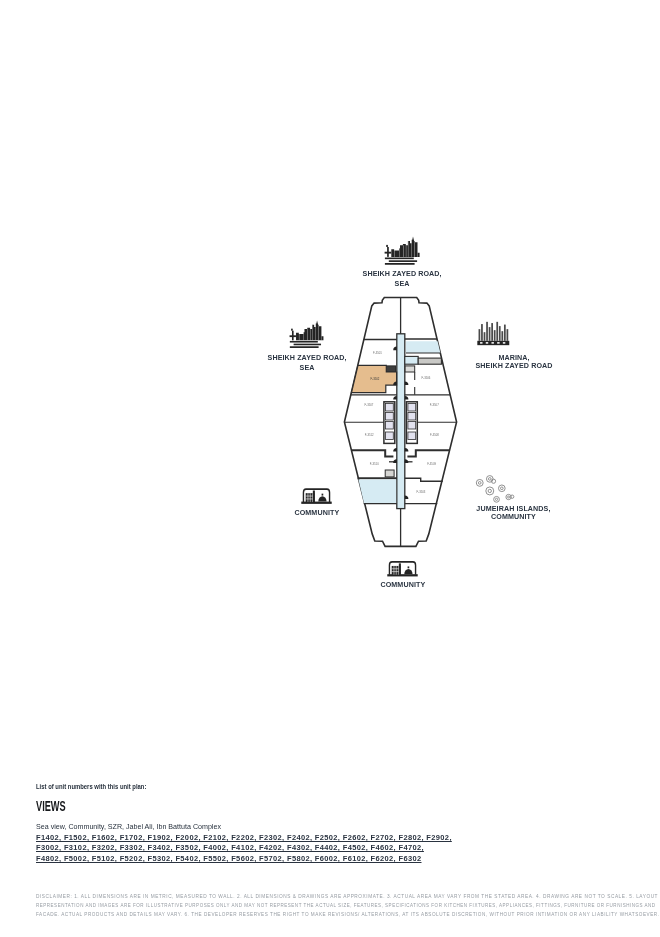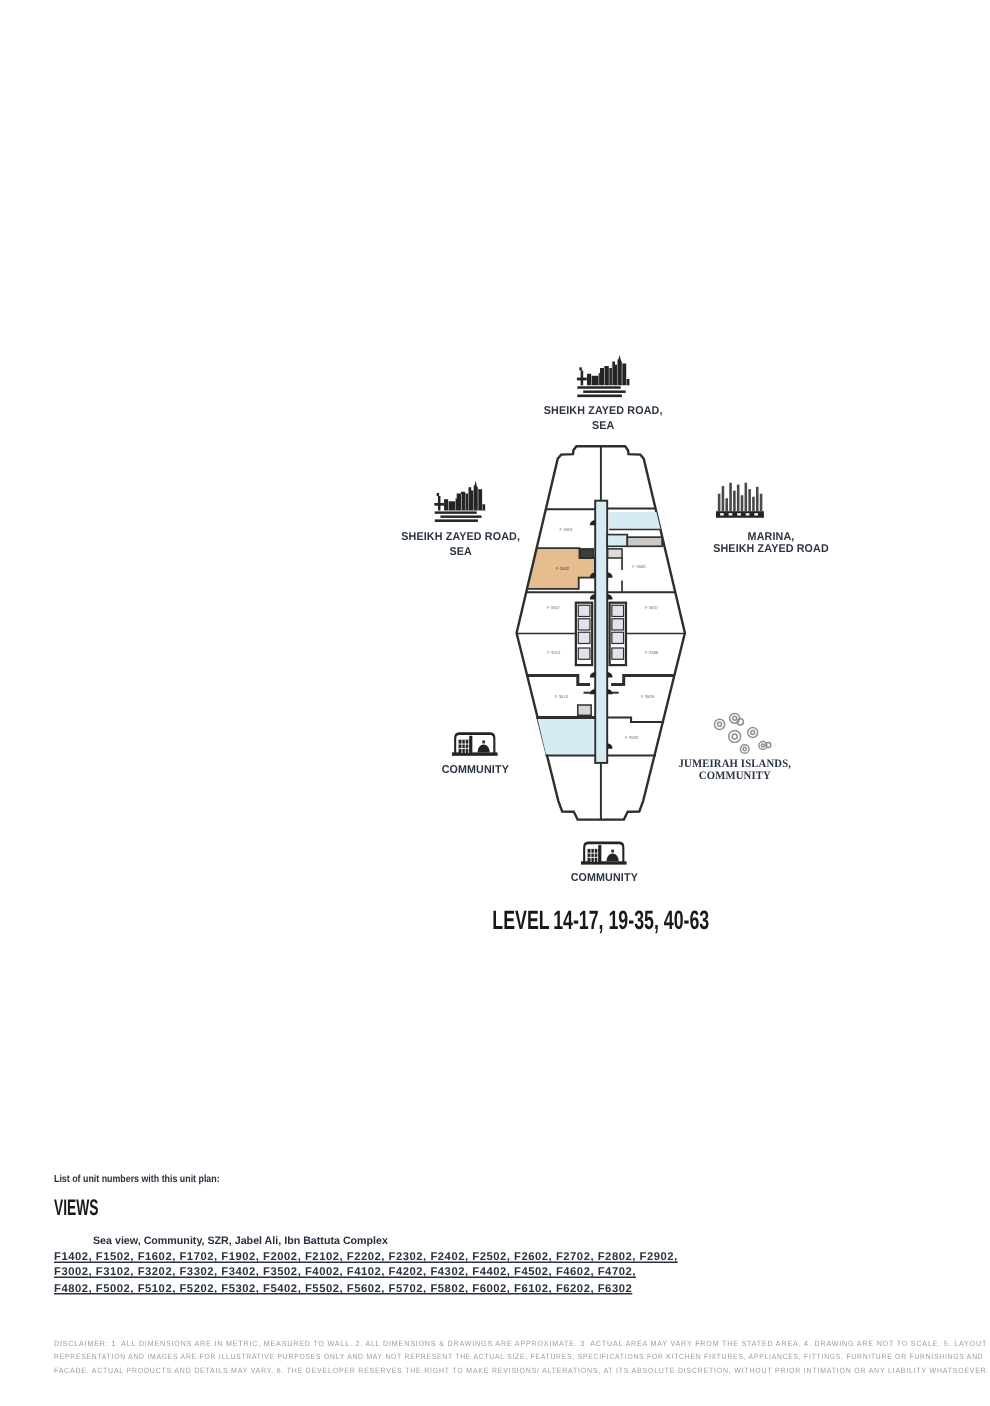--- a/index.html
+++ b/index.html
@@ -226,53 +226,50 @@
   <circle cx="27.9" cy="15" r="3"></circle>
         <circle cx="27.9" cy="15" r="1.2"></circle>
   <circle cx="23.1" cy="25" r="2.6"></circle>
         <circle cx="23.1" cy="25" r="1"></circle>
   <circle cx="34" cy="22.9" r="2.4"></circle>
         <circle cx="34" cy="22.9" r="0.9"></circle>
   <circle cx="37.3" cy="22.6" r="1.5"></circle>
  </g>
 </svg>
 
-<div class="cap cap2" style="left:419px;top:505.4px;width:141px;font-family:Liberation Serif, serif;"><span>JUMEIRAH ISLANDS,<br>COMMUNITY</span></div>
+<div class="cap cap2" style="left:443px;top:505.4px;width:141px;"><span>JUMEIRAH ISLANDS,<br>COMMUNITY</span></div>
 
 <svg style="position:absolute;left:387.4px;top:557.1px" width="31" height="21.2" viewBox="0 0 33 18" preserveAspectRatio="none">
  <path d="M2.6,15 V7 Q2.6,4.2 5.4,4.2 H27.6 Q30.4,4.2 30.4,7 V15" fill="none" stroke="#242424" stroke-width="1.5"></path>
  <rect x="0.3" y="14.6" width="32.4" height="1.9" fill="#242424"></rect>
  <rect x="5" y="7.6" width="9.4" height="7.4" fill="#242424"></rect>
  <g stroke="#ffffff" stroke-width="0.55">
   <line x1="7.4" y1="7.6" x2="7.4" y2="15"></line>
         <line x1="9.8" y1="7.6" x2="9.8" y2="15"></line>
   <line x1="12.2" y1="7.6" x2="12.2" y2="15"></line>
         <line x1="5" y1="10" x2="14.4" y2="10"></line>
   <line x1="5" y1="12.4" x2="14.4" y2="12.4"></line>
  </g>
  <rect x="12.6" y="5.4" width="2.2" height="9.6" fill="#242424"></rect>
  <path d="M18.4,14.6 a4.4,4.4 0 0 1 8.8,0 z" fill="#242424"></path>
  <rect x="21.9" y="8" width="1.8" height="1.6" fill="#242424"></rect>
 </svg>
 
 <div class="cap" style="left:333px;top:580.3px;width:140px;"><span>COMMUNITY</span></div>
 
-<div style="position:absolute;left:281px;top:603.4px;width:240px;text-align:center;">
- <span style="display:inline-block;font-size:17.8px;font-weight:bold;color:#17191c;transform:scaleX(0.666);transform-origin:center top;white-space:nowrap;">LEVEL 14-17, 19-35, 40-63</span>
-</div>
 
 <div style="position:absolute;left:36px;top:782.5px;font-size:6.9px;font-weight:bold;color:#27313d;">
  <span style="display:inline-block;transform:scaleX(0.856);transform-origin:left top;white-space:nowrap;">List of unit numbers with this unit plan:</span>
 </div>
 
 <div style="position:absolute;left:36px;top:797.2px;text-align:right;">
  <span style="display:inline-block;font-size:15px;font-weight:bold;color:#17191c;transform:scaleX(0.613);transform-origin:left top;">VIEWS</span>
 </div>
 
-<div style="position:absolute;left:36px;top:822.3px;font-size:7.2px;font-weight:bold;color:#27313d;margin-left:26px;">
+<div style="position:absolute;left:36px;top:822.3px;font-size:7.2px;font-weight:normal;color:#27313d;">
  <span style="display:inline-block;transform:scaleX(0.99);transform-origin:left top;white-space:nowrap;">Sea view, Community, SZR, Jabel Ali, Ibn Battuta Complex</span>
 </div>
 
 <div style="position:absolute;left:36px;top:833.2px;font-size:7.5px;font-weight:bold;color:#2a3340;line-height:10.3px;letter-spacing:0.35px;">
  <span style="display:inline-block;transform:scaleX(1);transform-origin:left top;white-space:nowrap;text-decoration:underline;">F1402, F1502, F1602, F1702, F1902, F2002, F2102, F2202, F2302, F2402, F2502, F2602, F2702, F2802, F2902,<br>
 F3002, F3102, F3202, F3302, F3402, F3502, F4002, F4102, F4202, F4302, F4402, F4502, F4602, F4702,<br>
 F4802, F5002, F5102, F5202, F5302, F5402, F5502, F5602, F5702, F5802, F6002, F6102, F6202, F6302</span>
 </div>
 
 <div style="position:absolute;left:36px;top:892px;font-size:5.1px;color:#969ca3;line-height:8.9px;letter-spacing:0.58px;">

